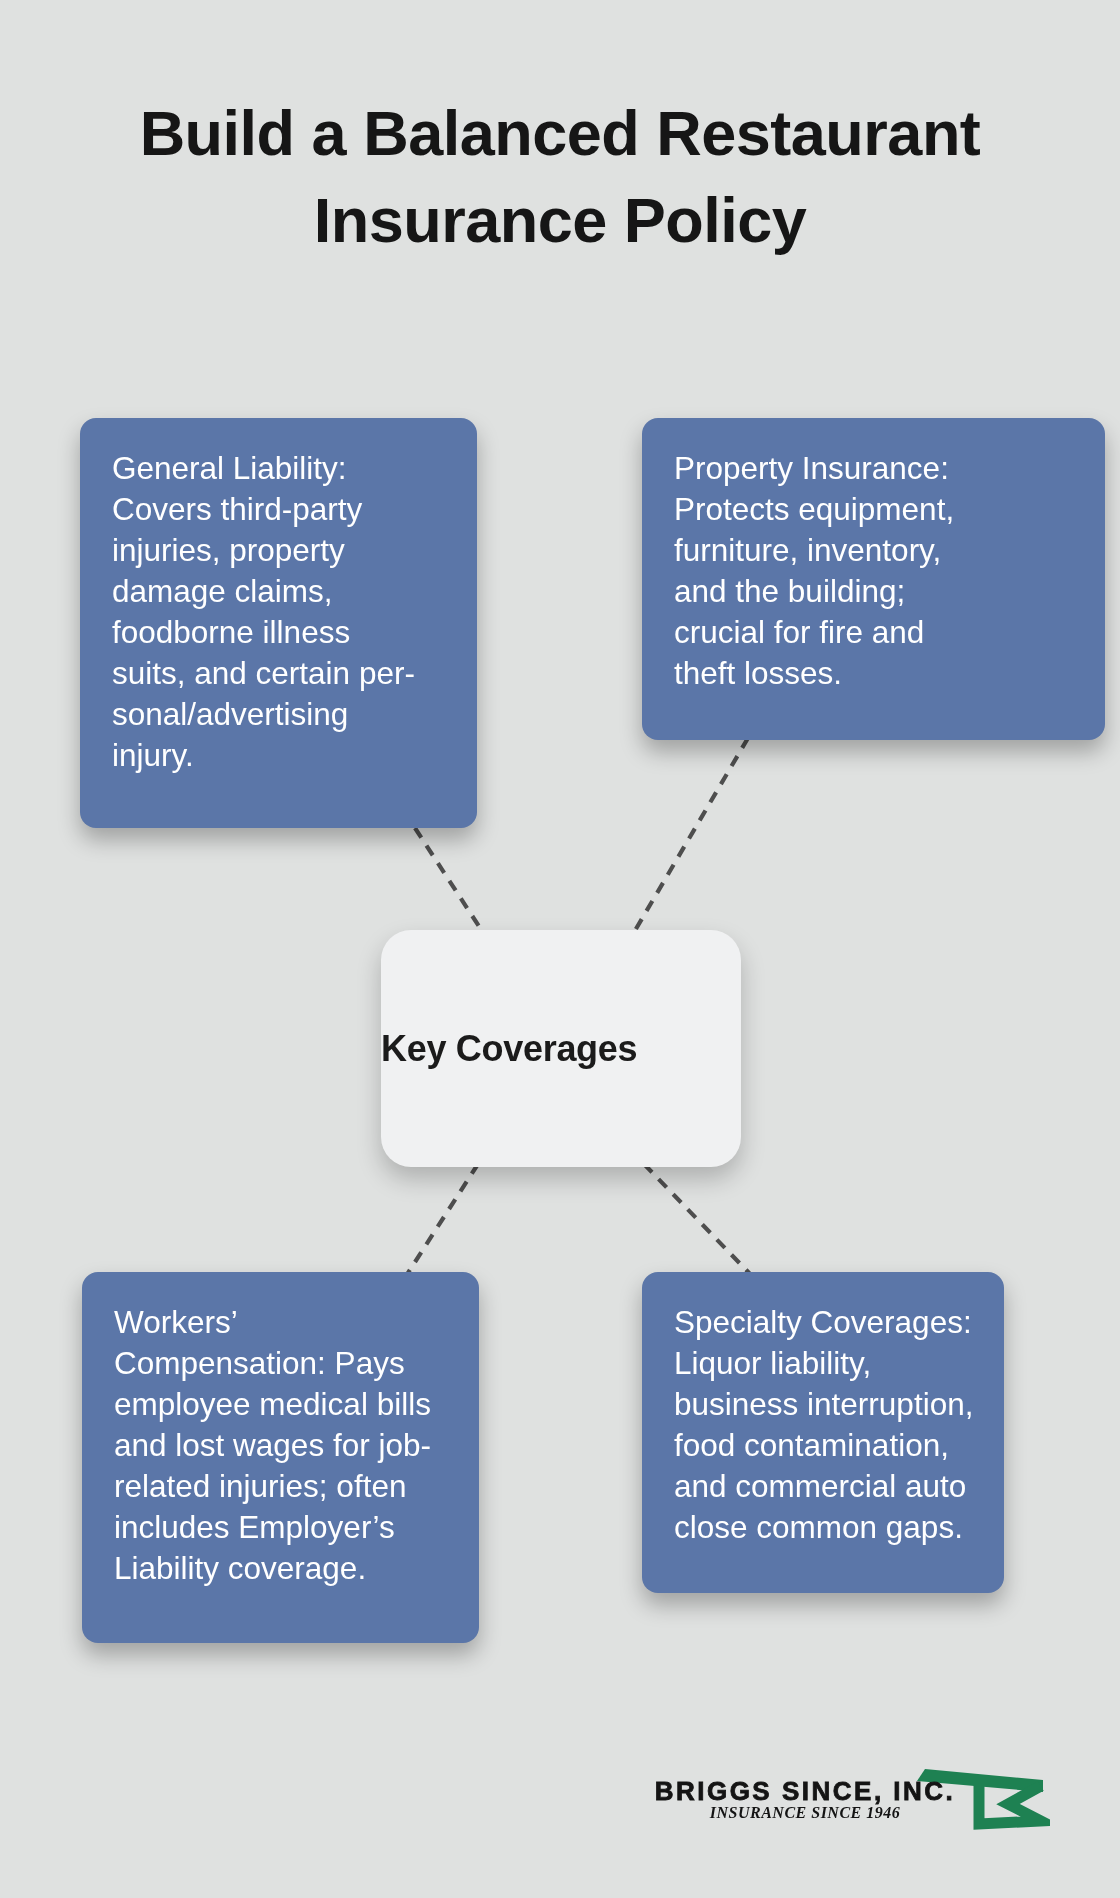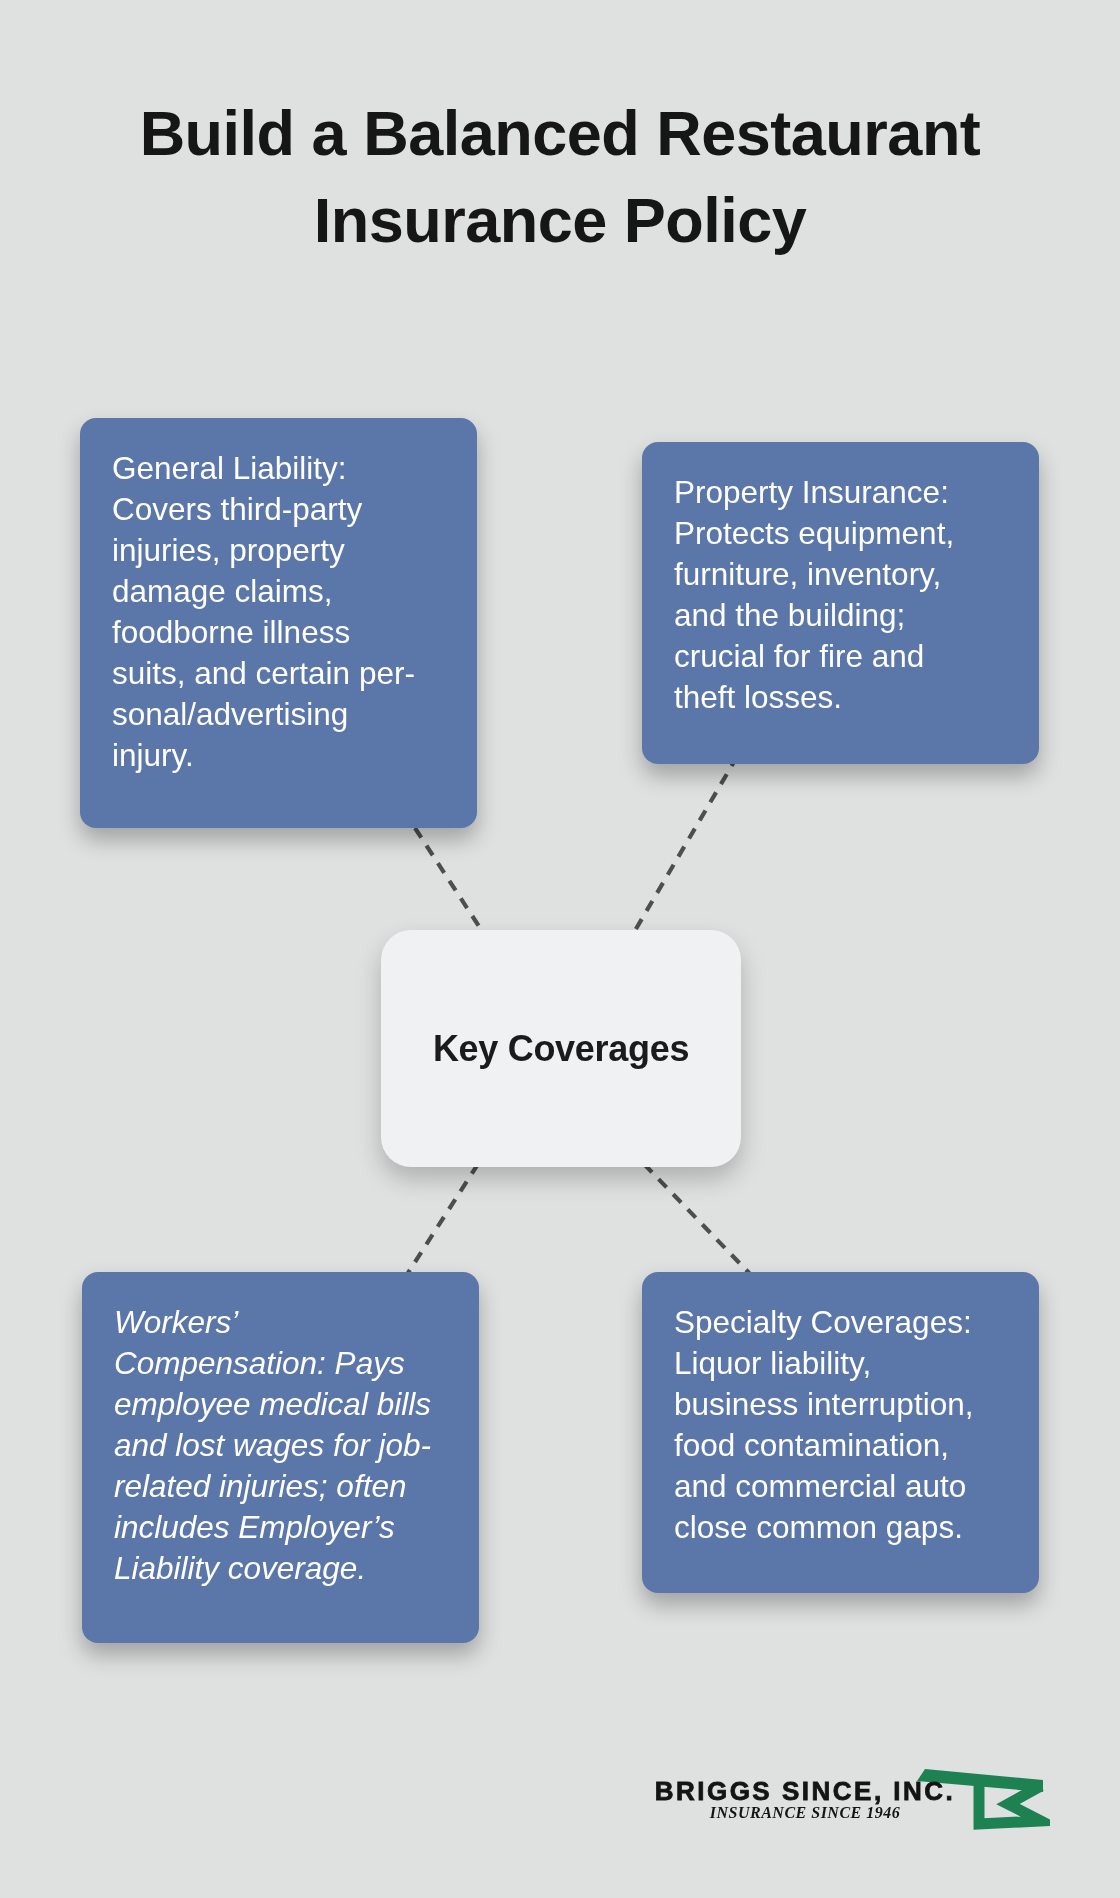--- a/index.html
+++ b/index.html
@@ -49,35 +49,35 @@
     color: #ffffff;
   }
   .node-text {
     margin: 0;
     padding: 30px 28px 0 32px;
     font-size: 31.5px;
     line-height: 41px;
     white-space: pre-line;
   }
   .node-tl { left: 80px;  top: 418px;  width: 397px; height: 410px; }
-  .node-tr { left: 642px; top: 418px;  width: 397px; height: 322px; margin-top: 24px; }
-  .node-bl { left: 82px;  top: 1272px; width: 397px; height: 371px; font-style: italic; }
-  .node-br { left: 642px; top: 1272px; width: 397px; height: 321px; }
+  .node-tr { left: 642px; top: 418px;  width: 463px; height: 322px; }
+  .node-bl { left: 82px;  top: 1272px; width: 397px; height: 371px; }
+  .node-br { left: 642px; top: 1272px; width: 362px; height: 321px; }
   .center-node {
     position: absolute;
     left: 381px;
     top: 930px;
     width: 360px;
     height: 237px;
     background: #f0f1f2;
     border-radius: 30px;
     box-shadow: 0 12px 24px rgba(0, 0, 0, 0.22);
     display: flex;
     align-items: center;
-    justify-content: center;
+    justify-content: flex-start;
   }
   .center-label {
     font-size: 36px;
     font-weight: 700;
     letter-spacing: -0.3px;
     color: #1b1b1b;
   }
   .logo {
     position: absolute;
     left: 632px;

